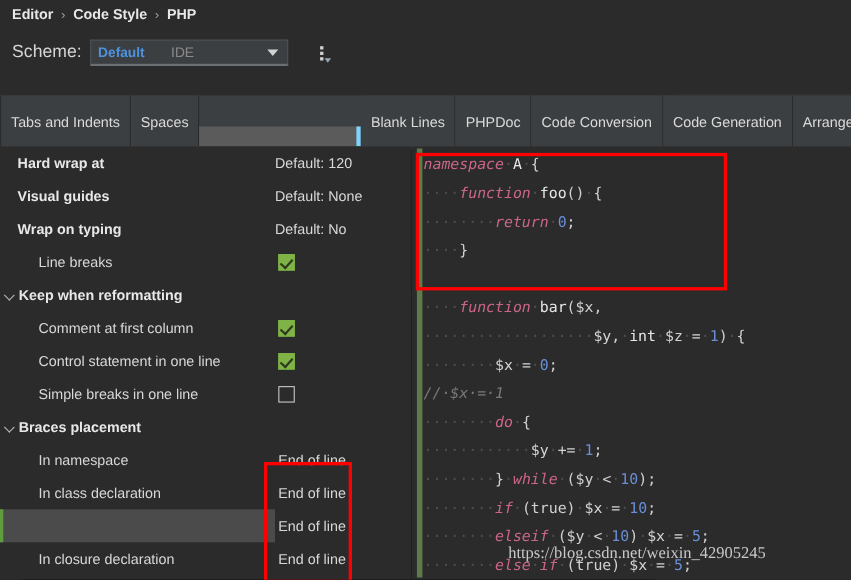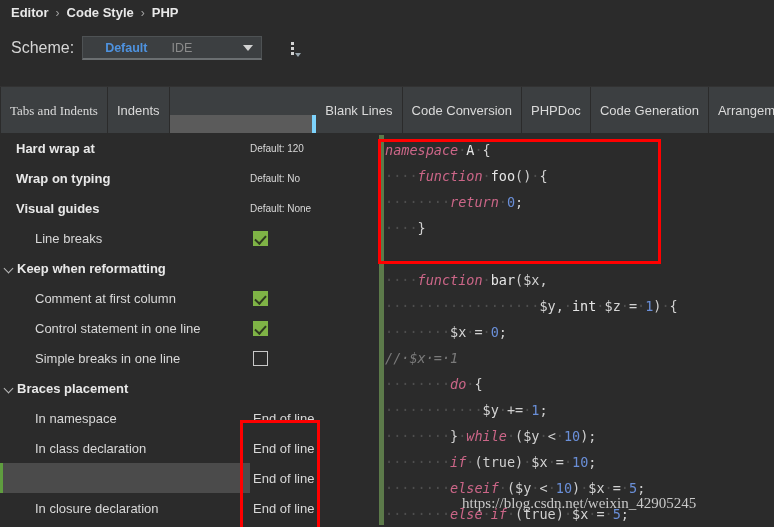--- a/index.html
+++ b/index.html
@@ -41,21 +41,21 @@
   .scheme-select {
     position: relative;
     width: 180px; height: 24px;
     background: #3c3f41;
     border: 1px solid #4e5254;
     border-bottom: 2px solid #6b6f71;
     display: flex; align-items: center;
     padding: 0 6px;
   }
   .scheme-value {
-    font-size: 12.5px; font-weight: bold; color: #4e92df; margin-left: 16px;
+    font-size: 12.5px; font-weight: bold; color: #4e92df;
   }
   .scheme-sub {
     font-size: 12.5px; color: #8c8c8c; margin-left: 24px;
   }
   .scheme-arrow {
     position: absolute; right: 8px; top: 50%;
     transform: translateY(-50%);
     width: 0; height: 0;
     border-left: 5px solid transparent;
     border-right: 5px solid transparent;
@@ -85,21 +85,21 @@
   }
   .tab {
     height: 47px;
     padding: 0 9px;
     display: flex; align-items: center; justify-content: center;
     font-size: 13px; color: #dadada;
     border-right: 1px solid #2b2b2b;
     white-space: nowrap;
     background: #3c3f41;
   }
-  .tab:first-child { border-left: 1px solid #2b2b2b; font-family: Liberation Serif, serif; }
+  .tab:first-child { border-left: 1px solid #2b2b2b; }
   .tab.selected {
     background: #5b5b5b;
     border-right: 4px solid #7dd3fc;
     margin-top: 28px;
   }
 
   
   .panes { position: absolute; left: 0; top: 133px; width: 774px; height: 394px; }
 
   .left-pane {
@@ -129,21 +129,21 @@
   }
   .chev::after {
     content: ""; position: absolute; left: 2px; top: 3px;
     width: 6px; height: 6px;
     border-right: 1.6px solid #b9b9b9;
     border-bottom: 1.6px solid #b9b9b9;
     transform: rotate(45deg);
   }
   .row .value {
     position: absolute; left: 250px;
-    font-size: 10px; color: #d8d8d8; white-space: nowrap;
+    font-size: 13px; color: #d8d8d8; white-space: nowrap;
   }
   .row .valuecell {
     position: absolute; left: 253px;
     font-size: 13px; color: #d8d8d8; white-space: nowrap;
   }
   .row.selected {
     background: #4b4b4b;
     width: 250px;
   }
   .row.selected > .label { color: #cc9543; }
@@ -238,57 +238,57 @@
       <i></i>
       <span class="kcaret"></span>
     </div>
   </div>
 
   <div class="tabbar" id="tabbar">
       <div class="tab">
         <span>Tabs and Indents</span>
       </div>
       <div class="tab">
-        <span>Indents</span>
+        <span>Spaces</span>
       </div>
       <div class="tab selected">
         <span>Wrapping and Braces</span>
       </div>
       <div class="tab">
         <span>Blank Lines</span>
       </div>
       <div class="tab">
+        <span>PHPDoc</span>
+      </div>
+      <div class="tab">
         <span>Code Conversion</span>
-      </div>
-      <div class="tab">
-        <span>PHPDoc</span>
       </div>
       <div class="tab">
         <span>Code Generation</span>
       </div>
       <div class="tab">
         <span>Arrangement</span>
       </div>
     </div>
 
   <div class="panes">
     <div class="divider-top"></div>
 
     <div class="left-pane" id="left-pane">
         <div class="row top">
           <span class="label">Hard wrap at</span>
           <span class="value">Default: 120</span>
         </div>
         <div class="row top">
+          <span class="label">Visual guides</span>
+          <span class="value">Default: None</span>
+        </div>
+        <div class="row top">
           <span class="label">Wrap on typing</span>
           <span class="value">Default: No</span>
-        </div>
-        <div class="row top">
-          <span class="label">Visual guides</span>
-          <span class="value">Default: None</span>
         </div>
         <div class="row child">
           <span class="label">Line breaks</span>
           <span class="cbox on"></span>
         </div>
         <div class="row group">
           <span class="chev"></span>
           <span class="label">Keep when reformatting</span>
         </div>
         <div class="row child">

